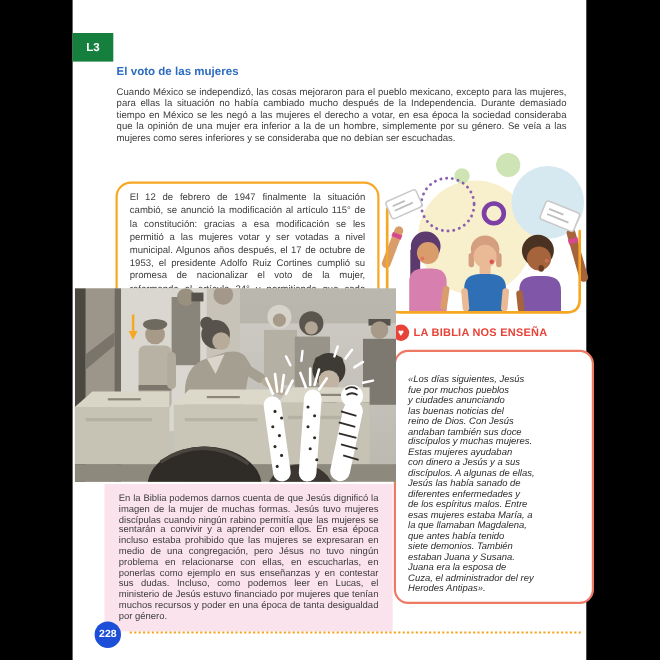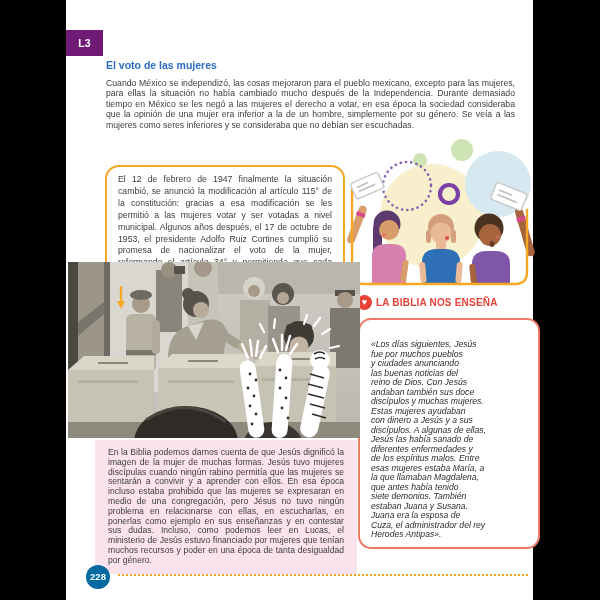--- a/index.html
+++ b/index.html
@@ -1,21 +1,21 @@
 <!DOCTYPE html>
 <html><head>
 <meta charset="utf-8">
 <style>
   html,body{margin:0;padding:0;background:#000;}
   .stage{position:relative;width:600px;height:600px;background:#000;overflow:hidden;
          font-family:"Liberation Sans",sans-serif;}
   .page{position:absolute;left:66px;top:0;width:467px;height:600px;background:#ffffff;}
   .page *{box-sizing:border-box;}
 
-  .badge{position:absolute;left:0;top:30px;width:37px;height:26px;background:#701a75;
+  .badge{position:absolute;left:0;top:30px;width:37px;height:26px;background:#15803d;
          color:#fff;font-size:10.5px;font-weight:bold;text-align:center;line-height:26px;}
 
   .par{position:absolute;margin:0;font-size:8.7px;line-height:10.4px;color:#3c3c3c;
        text-align:justify;}
   .intro{left:40px;top:28px;width:407px;}
   .heading{position:absolute;left:40px;top:59px;margin:0;font-size:10.5px;font-weight:bold;
            color:#2b6cc0;}
   .p2{left:40px;top:78px;width:409px;}
 
   .callout{position:absolute;left:39px;top:165px;width:240px;border:2px solid #f6a723;
@@ -36,21 +36,21 @@
   .q{margin:0;font-size:8.6px;line-height:9.5px;font-style:italic;color:#2b2b2b;
      white-space:pre-line;}
   .ref{margin:2px 6px 0 0;font-size:8.8px;font-weight:bold;font-style:italic;color:#1f1f1f;
        text-align:right;}
 
   .reflection{position:absolute;left:29px;top:440px;width:262px;min-height:118px;
               background:#fbe3ee;border-radius:0;padding:8px 13px;}
   .reflection p{margin:0;font-size:8.6px;line-height:9.8px;color:#3c3c3c;text-align:justify;}
 
   .pagenum{position:absolute;left:20px;top:565px;width:24px;height:24px;border-radius:50%;
-           background:#0369a1;color:#fff;font-size:9.5px;font-weight:bold;text-align:center;
+           background:#1d4ed8;color:#fff;font-size:9.5px;font-weight:bold;text-align:center;
            line-height:24px;}
   .dotted{position:absolute;left:52px;top:574px;width:410px;height:0;
           border-top:2px dotted #f6a723;}
 </style>
 </head>
 <body>
 
 <div class="stage">
   <div class="page">
 

